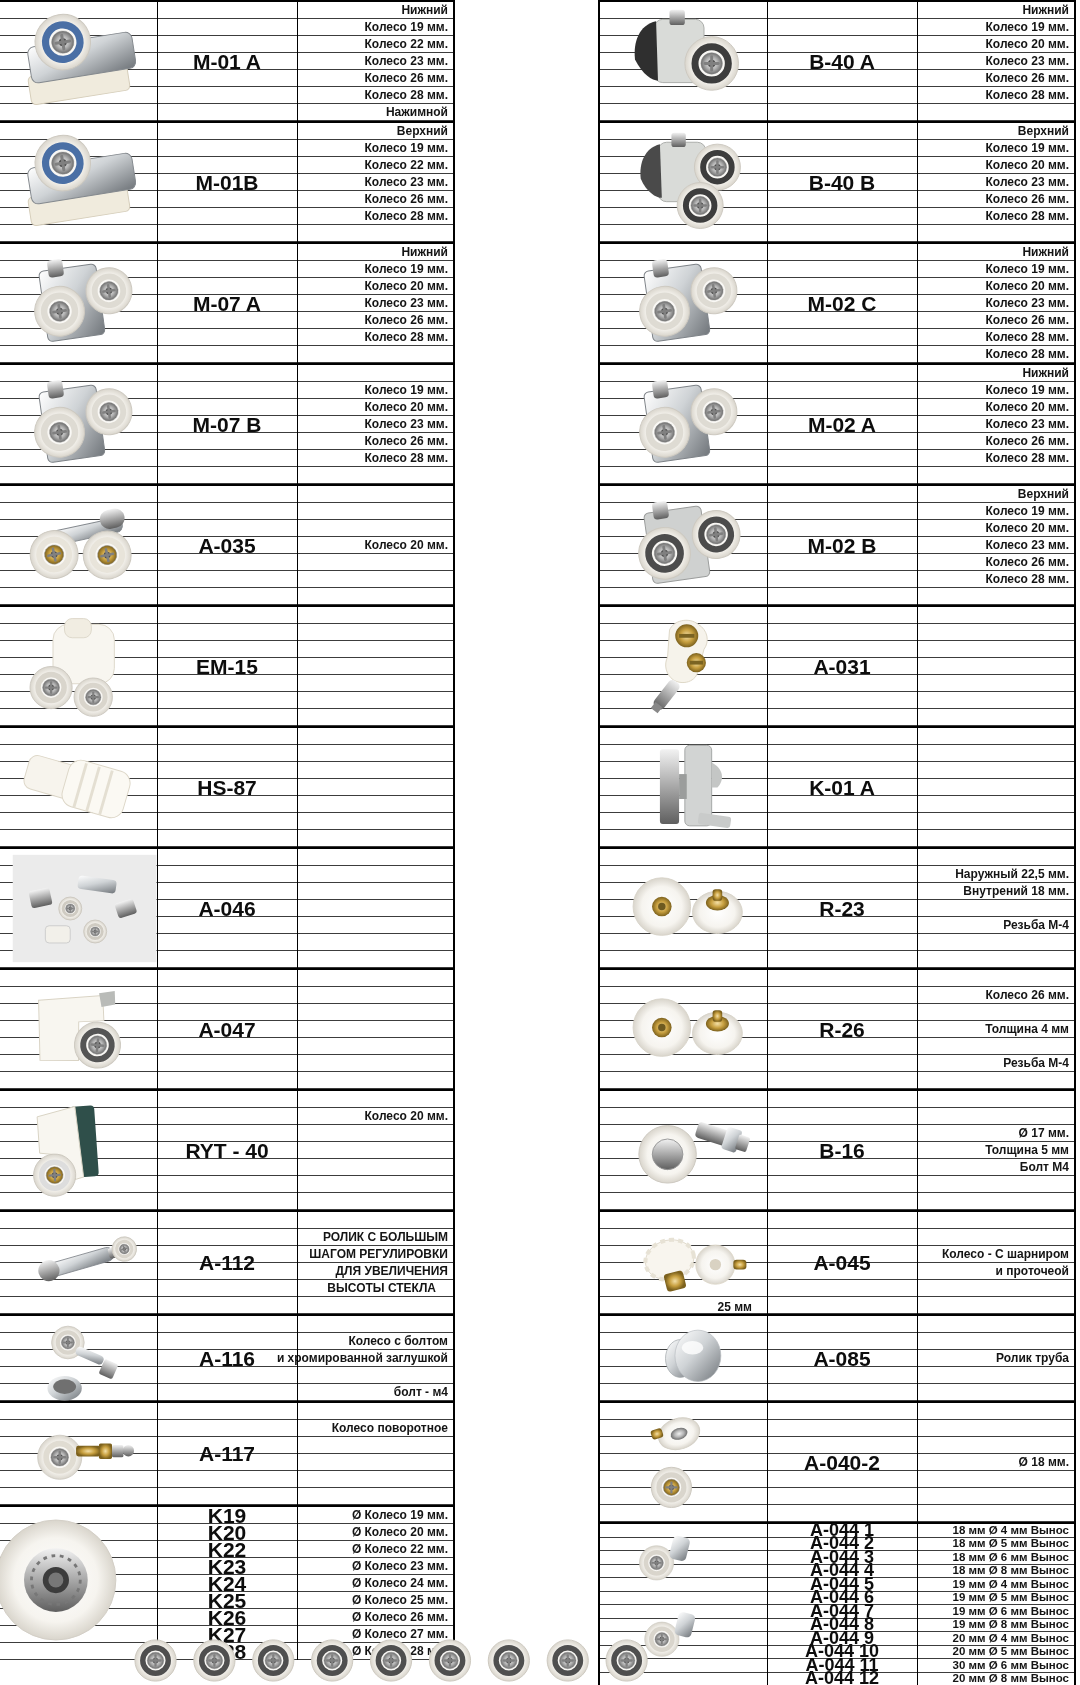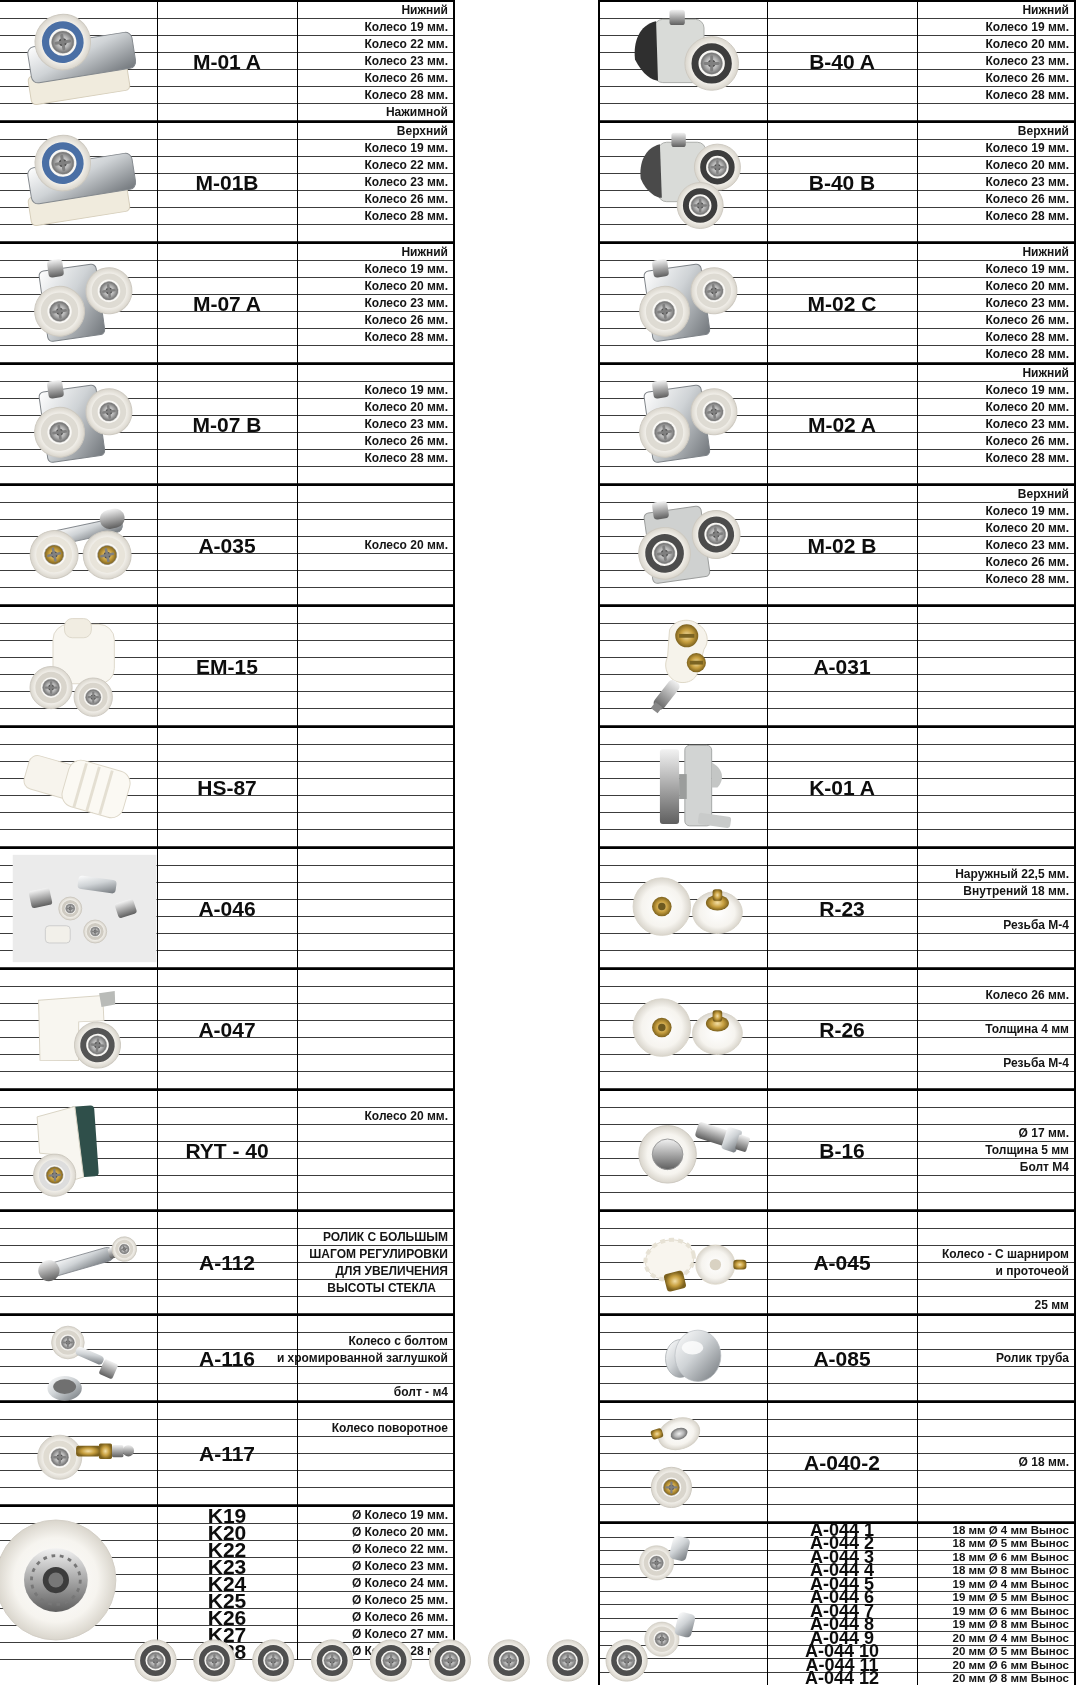--- a/index.html
+++ b/index.html
@@ -1823,21 +1823,21 @@
             <span class="spec-text">и проточеой</span>
           </div>
         </div>
         <div class="row" style="height: 17px;">
           <div class="cell cell-img" style="width: 167px;"></div>
           <div class="cell cell-code" style="width: 150px;"></div>
           <div class="cell cell-spec" style="width: 157px;">
             <span class="spec-text"></span>
           </div>
         </div>
-        <div class="row" style="height: 17px;">
+        <div class="row" style="height: 17px; flex-direction: column;">
           <div class="cell cell-img" style="width: 167px;"></div>
           <div class="cell cell-code" style="width: 150px;"></div>
           <div class="cell cell-spec" style="width: 157px;">
             <span class="spec-text">25 мм</span>
           </div>
         </div>
         <div class="vline" style="left: 167px;"></div>
         <div class="vline" style="left: 317px;"></div>
         <div class="code-label" style="left: 167px; width: 150px;">A-045</div>
         <div class="photo" style="left: 0px; top: 2px; width: 185px; height: 98px;">
@@ -2063,21 +2063,21 @@
           <div class="cell cell-spec" style="width: 157px;">
             <span class="spec-text">20 мм Ø 5 мм Вынос</span>
           </div>
         </div>
         <div class="row" style="height: 13.5px;">
           <div class="cell cell-img" style="width: 167px;"></div>
           <div class="cell cell-code" style="width: 150px;">
             <span class="list-code">A-044 11</span>
           </div>
           <div class="cell cell-spec" style="width: 157px;">
-            <span class="spec-text">20 мм Ø 6 мм Вынос</span>
+            <span class="spec-text">30 мм Ø 6 мм Вынос</span>
           </div>
         </div>
         <div class="row" style="height: 13.5px;">
           <div class="cell cell-img" style="width: 167px;"></div>
           <div class="cell cell-code" style="width: 150px;">
             <span class="list-code">A-044 12</span>
           </div>
           <div class="cell cell-spec" style="width: 157px;">
             <span class="spec-text">20 мм Ø 8 мм Вынос</span>
           </div>

